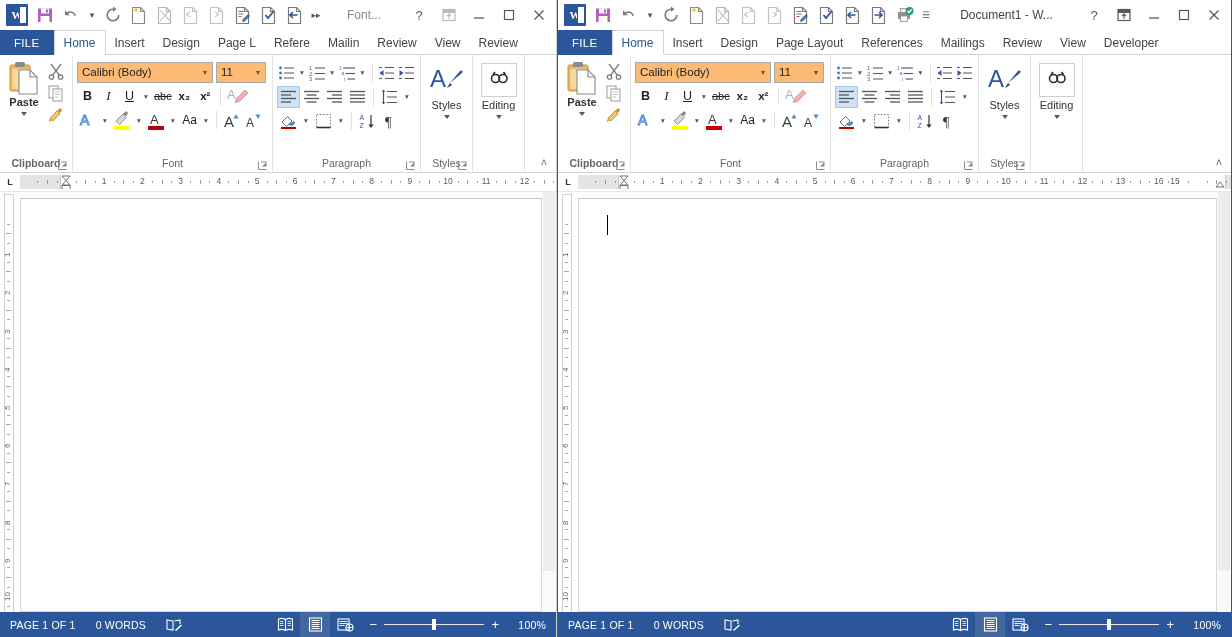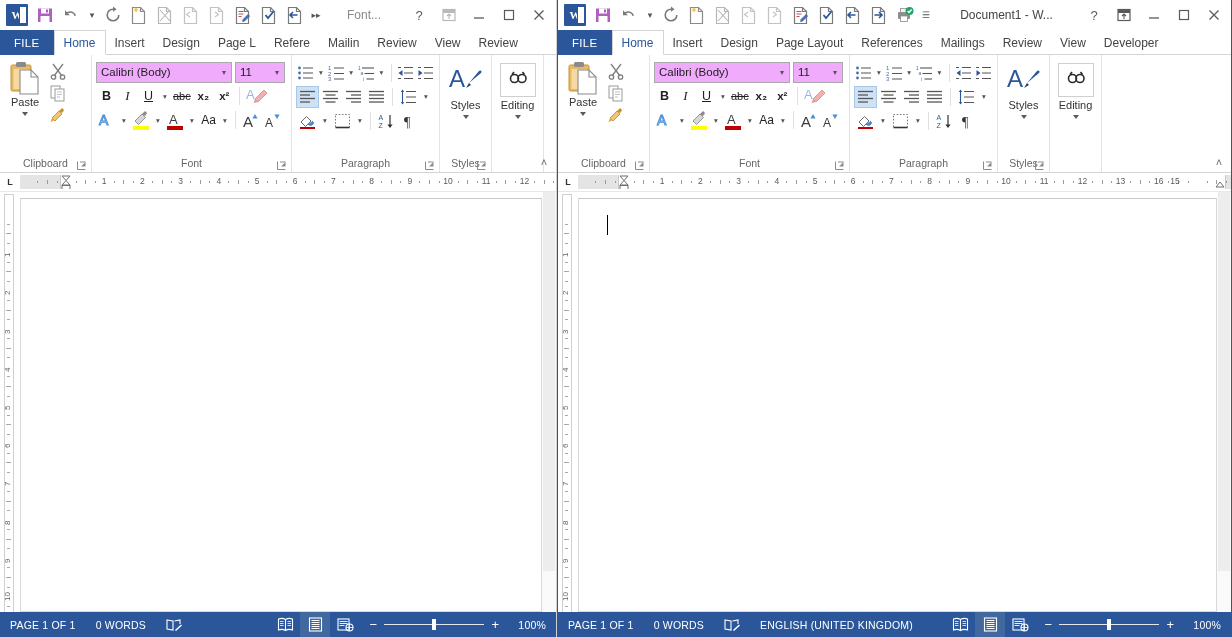--- a/index.html
+++ b/index.html
@@ -46,34 +46,34 @@
   
   .ribbon { height: 118px; background: #fff; border-bottom: 1px solid #d4d4d4; display: flex; flex: none; position: relative; overflow: hidden; }
   .rgroup { display: flex; flex-direction: column; justify-content: space-between; border-right: 1px solid #e3e3e3; padding: 4px 0 0 0; position: relative; }
   .rgroup:last-child { border-right: none; }
   .rgroup-body { display: flex; padding: 0 4px; flex: 1; }
   .rgroup-label { height: 17px; font-size: 10.5px; color: #666; text-align: center; line-height: 17px; position: relative; }
   .dlg { position: absolute; right: 4px; bottom: 1px; width: 11px; height: 11px; color: #888; font-size: 9px; line-height: 11px; cursor: pointer; }
   .dlg svg { display: block; }
 
   
-  .clip-group { width: 92px; }
+  .clip-group { width: 73px; font-weight: bold; }
   .paste-col { display: flex; flex-direction: column; align-items: center; width: 42px; cursor: pointer; }
   .paste-icon { width: 32px; height: 34px; position: relative; margin-top: 2px; }
   .paste-lbl { font-size: 11px; color: #333; margin-top: 1px; }
   .caret-dn { width: 0; height: 0; border-left: 3.5px solid transparent; border-right: 3.5px solid transparent;
               border-top: 4px solid #5a5a5a; margin: 4px auto 0; }
   .clip-side { display: flex; flex-direction: column; justify-content: flex-start; gap: 2px; padding-top: 2px; }
   .clip-side .ico { width: 24px; height: 20px; display: flex; align-items: center; justify-content: center; cursor: pointer; }
 
   
   .font-group { width: 200px; }
   .font-rows { display: flex; flex-direction: column; gap: 2px; width: 100%; padding-top: 2px; }
   .frow { display: flex; align-items: center; height: 22px; }
-  .combo { border: 1px solid #a9a9a9; height: 21px; display: flex; align-items: center; background: #f0abfc; cursor: text; }
+  .combo { border: 1px solid #a9a9a9; height: 21px; display: flex; align-items: center; background: #fdba74; cursor: text; }
   .combo .cval { font-size: 11.5px; color: #222; padding-left: 4px; flex: 1; white-space: nowrap; overflow: hidden; }
   .combo .carr { width: 14px; text-align: center; color: #555; font-size: 8px; line-height: 19px; }
   .font-name { width: 136px; }
   .font-size { width: 50px; margin-left: 3px; }
   .fbtn { height: 22px; min-width: 21px; display: flex; align-items: center; justify-content: center;
           font-size: 12.5px; color: #222; cursor: pointer; padding: 0 2px; }
   .fbtn.serif { font-family: "Liberation Serif", serif; font-size: 13px; }
   .split-arr { width: 12px; height: 22px; display: flex; align-items: center; justify-content: center;
                color: #555; font-size: 7.5px; cursor: pointer; }
   .vsep { width: 1px; height: 18px; background: #e0e0e0; margin: 0 4px; }
@@ -1297,21 +1297,20 @@
       <div class="statusbar">
         <div class="sb-item">PAGE 1 OF 1</div>
         <div class="sb-item">0 WORDS</div>
         <div class="sb-item" title="Proofing errors">
           <svg width="16" height="14" viewBox="0 0 16 14">
             <path d="M1 2 L7 3 L7 12 L1 11 Z" fill="none" stroke="#fff" stroke-width="1.1"></path>
             <path d="M8.5 3 L14 2 L14 6" fill="none" stroke="#fff" stroke-width="1.1"></path>
             <path d="M9 12 L15 6.5 L16 7.5 L10 13 Z" fill="#fff"></path>
           </svg>
         </div>
-        <div class="sb-item">ENGLISH (UNITED KINGDOM)</div>
         <div class="sb-spacer"></div>
         <div class="sb-view" title="Read Mode">
           <svg width="17" height="15" viewBox="0 0 17 15">
             <path d="M8.5 2.5 C6 1 3.5 1.2 1.5 2 V13 C3.5 12.2 6 12 8.5 13.5 C11 12 13.5 12.2 15.5 13 V2 C13.5 1.2 11 1 8.5 2.5 Z" fill="none" stroke="#fff" stroke-width="1.1"></path>
             <path d="M8.5 2.5 V13.5" stroke="#fff" stroke-width="1.1"></path>
             <path d="M3 4.5 h3.5 M3 6.5 h3.5 M3 8.5 h3.5 M10.5 4.5 h3.5 M10.5 6.5 h3.5 M10.5 8.5 h3.5" stroke="#fff" stroke-width=".8"></path>
           </svg>
         </div>
         <div class="sb-view active" title="Print Layout">
           <svg width="15" height="15" viewBox="0 0 15 15">

